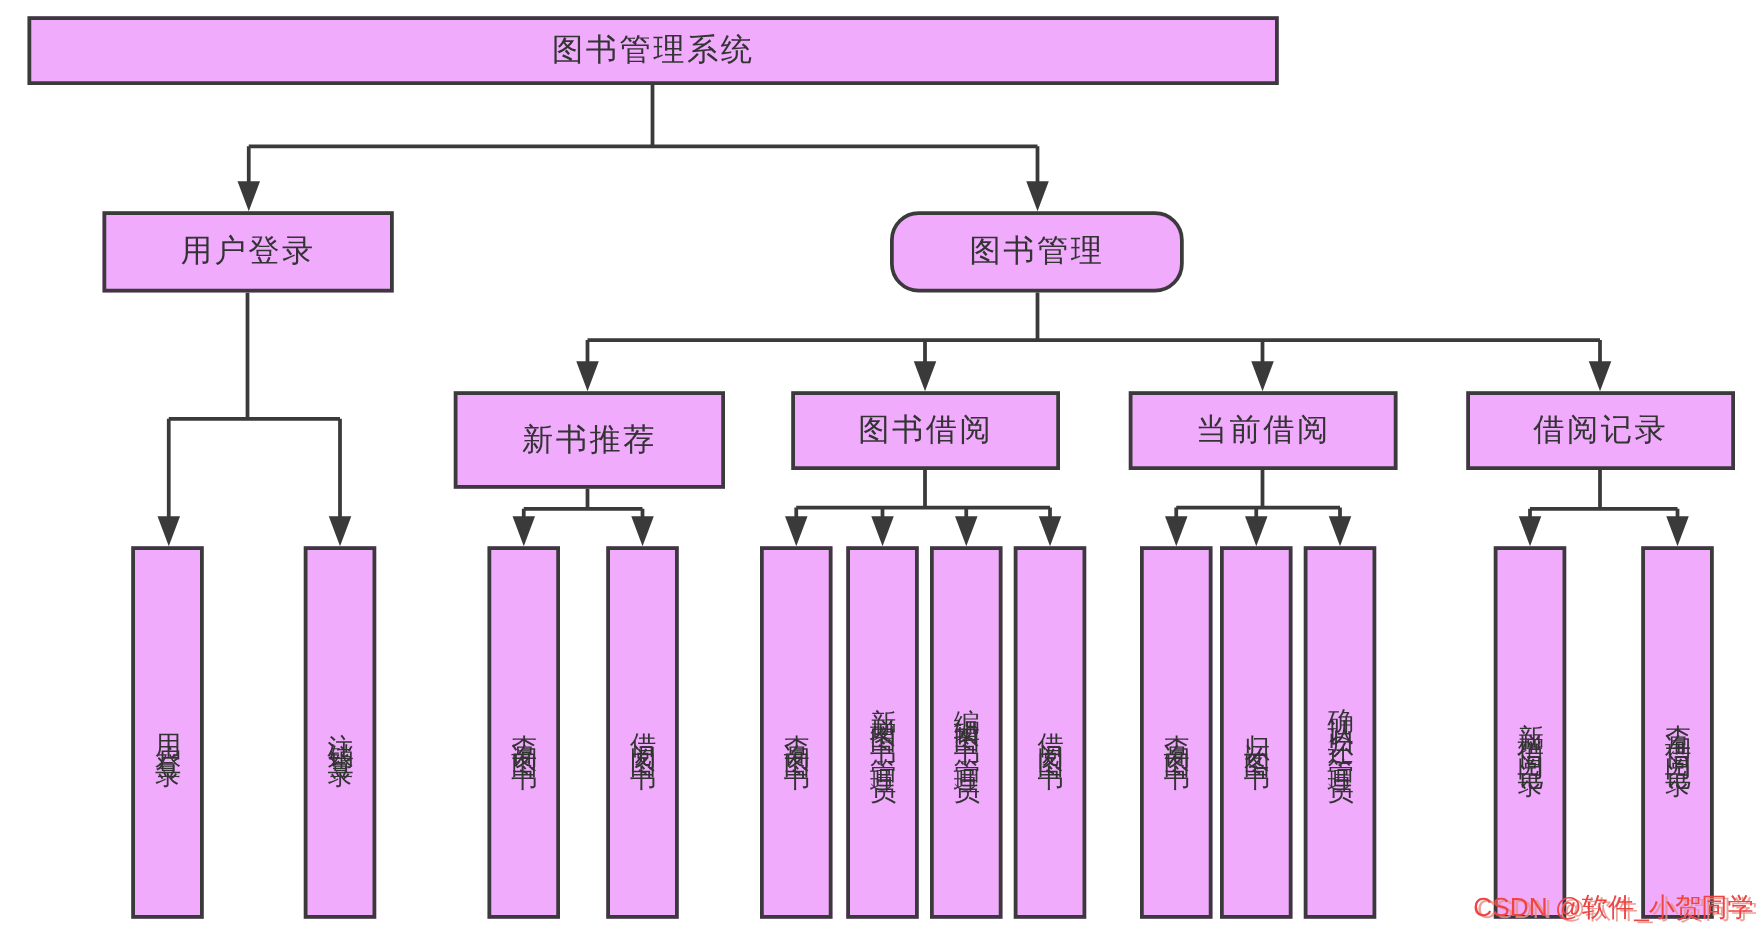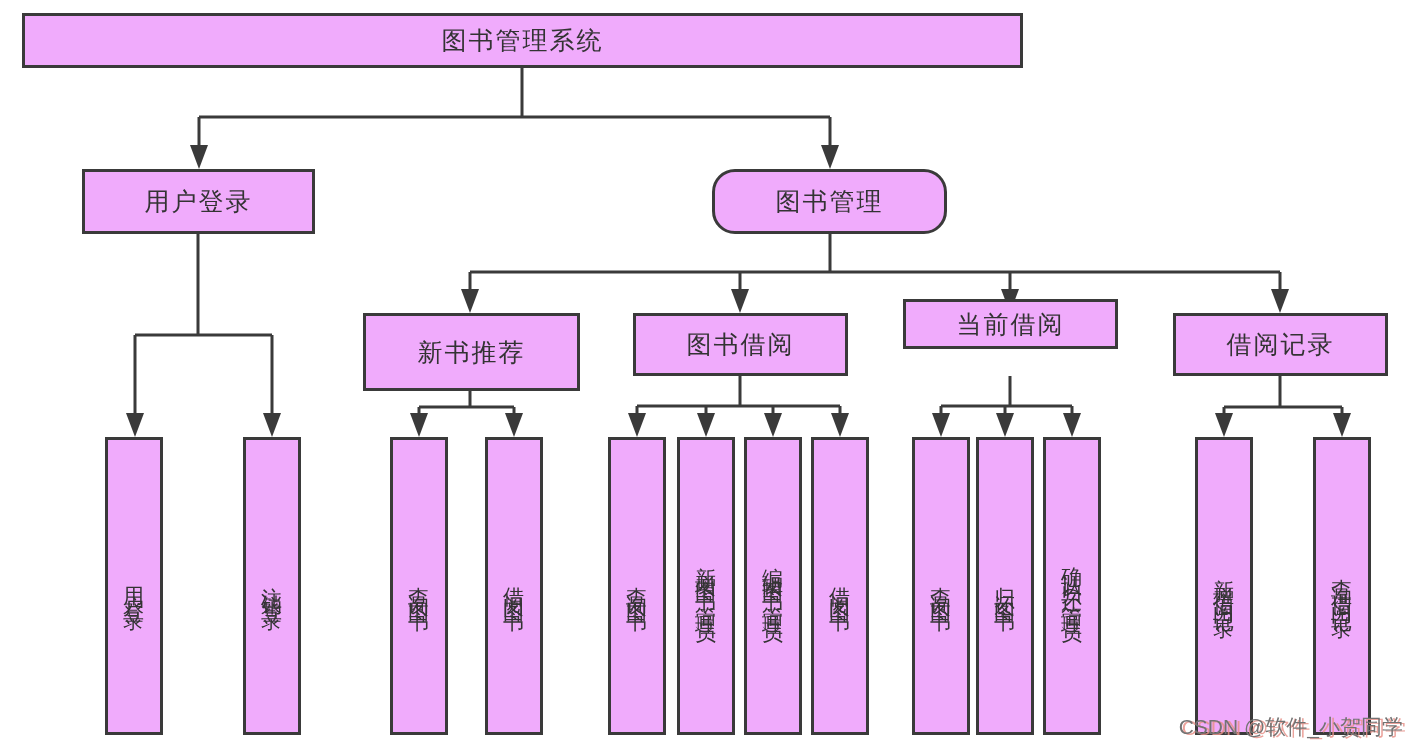--- a/index.html
+++ b/index.html
@@ -58,21 +58,21 @@
     letter-spacing: 8px;
     line-height: 1;
     white-space: nowrap;
   }
   .watermark {
     position: absolute;
     top: 714px;
     right: 2px;
     font-size: 21px;
     line-height: 1.2;
-    color: #737373;
+    color: #ef4444;
     text-shadow: 3px 1px 0 rgba(231, 146, 138, 0.85);
     z-index: 5;
     white-space: nowrap;
   }
 </style>
 </head>
 <body>
 
 <div class="canvas">
 
@@ -122,21 +122,21 @@
   <div class="node h" style="left:712px; top:169px; width:235px; height:65px;border-radius:23px;">
     <span>图书管理</span>
   </div>
 
   <div class="node h" style="left:363px; top:313px; width:217px; height:78px;">
     <span>新书推荐</span>
   </div>
   <div class="node h" style="left:633px; top:313px; width:215px; height:63px;">
     <span>图书借阅</span>
   </div>
-  <div class="node h" style="left:903px; top:299px; width:215px; height:50px;">
+  <div class="node h" style="left:903px; top:313px; width:215px; height:63px;">
     <span>当前借阅</span>
   </div>
   <div class="node h" style="left:1173px; top:313px; width:215px; height:63px;">
     <span>借阅记录</span>
   </div>
 
   <div class="node v" style="left:105px; top:437px; width:58px; height:298px;">
     <span>用户登录</span>
   </div>
   <div class="node v" style="left:243px; top:437px; width:58px; height:298px;">

